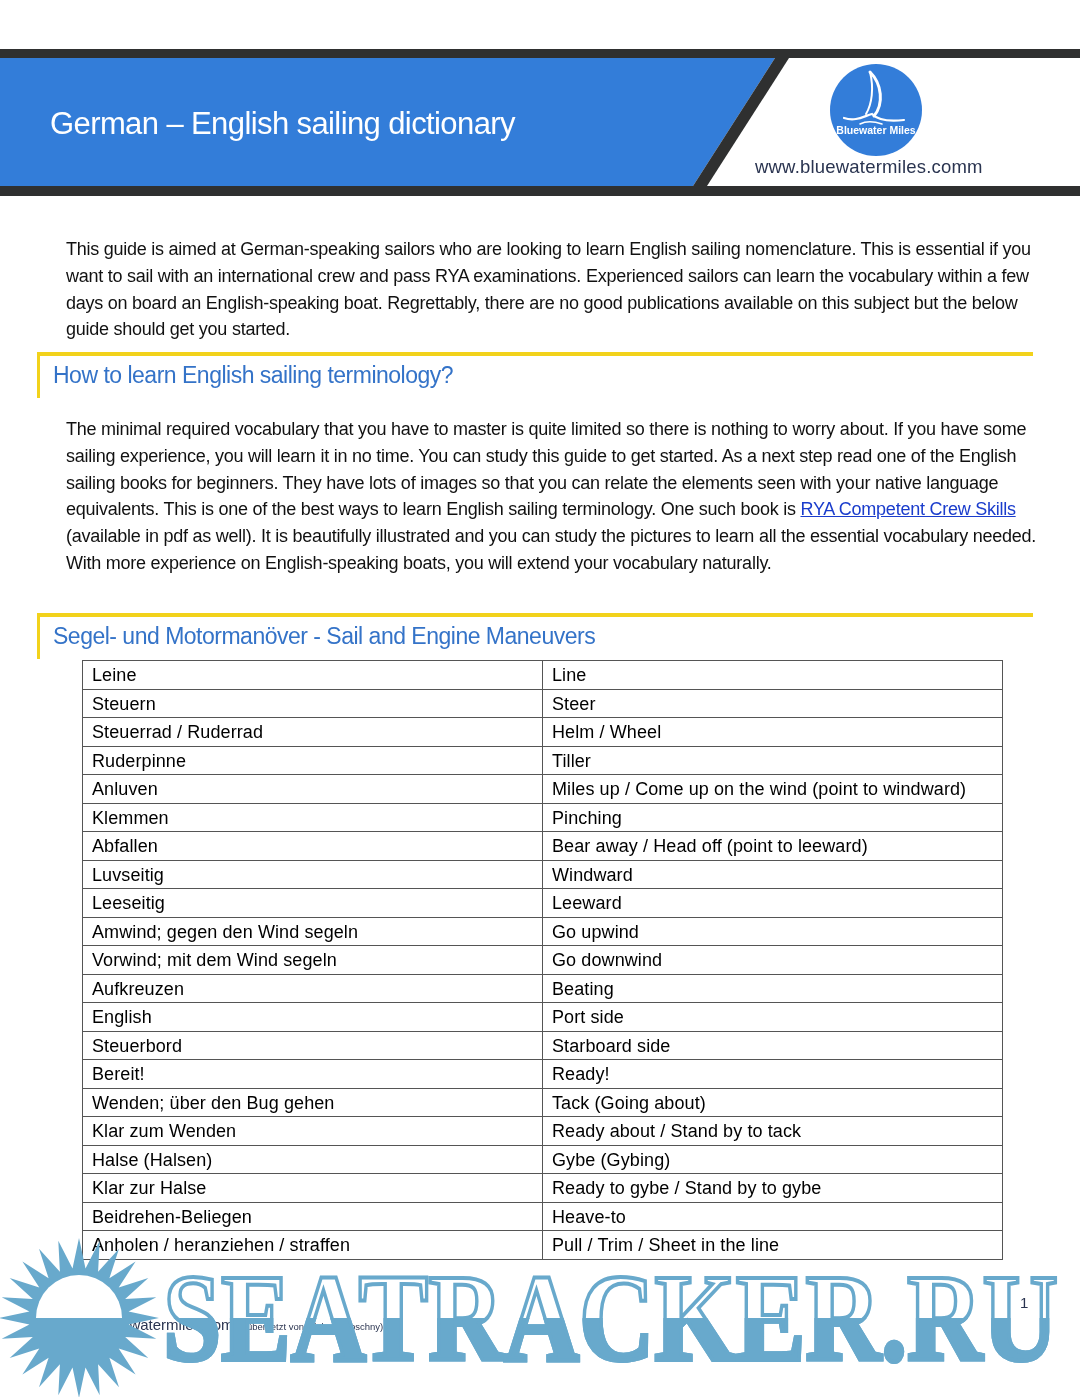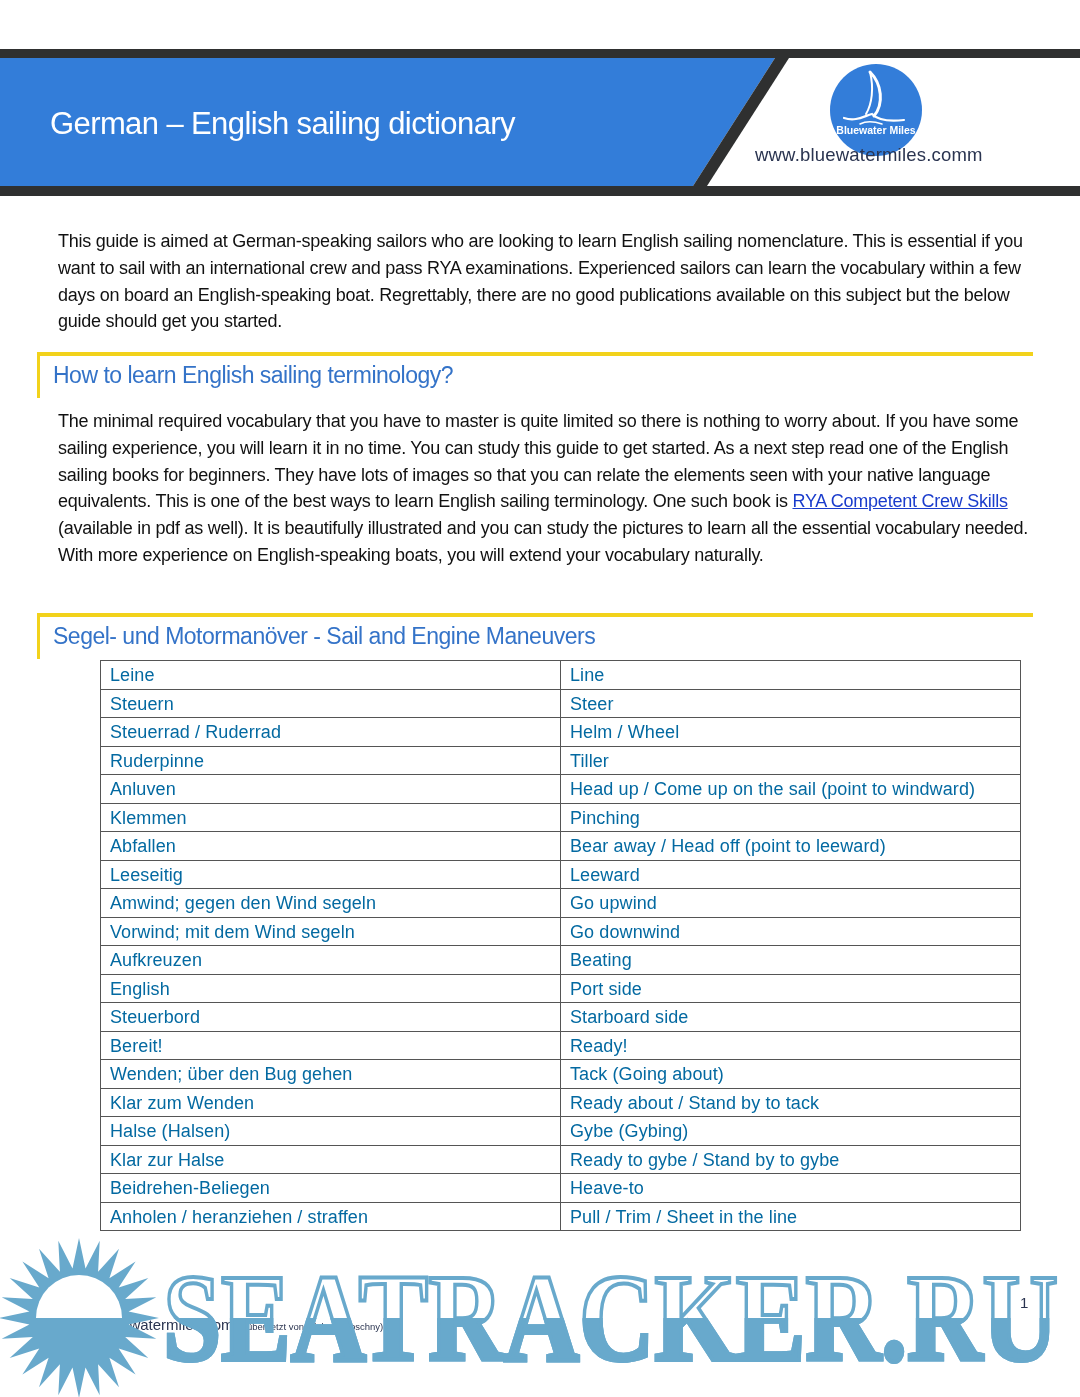--- a/index.html
+++ b/index.html
@@ -12,43 +12,43 @@
   .hdr-dark-top { position: absolute; left: 0; top: 49px; width: 1080px; height: 9px; background: #2f3030; }
   .hdr-dark-bot { position: absolute; left: 0; top: 186px; width: 1080px; height: 10px; background: #2f3030; }
   .hdr-svg { position: absolute; left: 0; top: 58px; width: 1080px; height: 128px; }
   .hdr-title {
     position: absolute; left: 50px; top: 104px; margin: 0;
     font-size: 31px; font-weight: normal; color: #ffffff; letter-spacing: -0.6px;
     line-height: 40px; white-space: nowrap;
   }
   .logo { position: absolute; left: 830px; top: 64px; width: 92px; height: 92px; }
   .logo-url {
-    position: absolute; left: 755px; top: 144px; font-size: 18.5px; color: #2a3450;
+    position: absolute; left: 755px; top: 156px; font-size: 18.5px; color: #2a3450;
     white-space: nowrap; letter-spacing: 0.2px;
   }
   .para {
-    position: absolute; left: 50px; width: 985px; margin: 8px;
+    position: absolute; left: 50px; width: 985px; margin: 16px;
     font-size: 18px; line-height: 26.8px; color: #111;
     letter-spacing: -0.25px;
   }
   .para a { color: #1a3ccc; text-decoration: underline; }
   .sec {
     position: absolute; left: 37px; width: 996px; height: 46px;
     border-top: 4px solid #f2d21b; border-left: 3px solid #f2d21b;
     box-sizing: border-box;
   }
   .sec-title {
     position: absolute; left: 13px; top: 4px; margin: 0;
     font-size: 23px; font-weight: normal; color: #3473c8; white-space: nowrap;
     letter-spacing: -0.5px; line-height: 30px;
   }
   table.dict {
-    position: absolute; left: 100px; top: 660px; width: 921px;
+    position: absolute; left: 82px; top: 660px; width: 921px;
     border-collapse: collapse; table-layout: fixed;
-    font-size: 18px; color: #0369a1;
+    font-size: 18px; color: #000000;
   }
   table.dict td {
     border: 1.5px solid #555; padding: 1px 10px 0 9px; vertical-align: top;
     line-height: 26.5px; height: 26.5px; letter-spacing: 0.1px;
   }
   table.dict td.c1 { width: 440px; }
   .footer {
     position: absolute; left: 50px; top: 1316px; font-size: 15px; color: #2a3450; white-space: nowrap;
   }
   .footer .small { font-size: 9.5px; color: #2a3450; margin-left: 6px; }
@@ -102,29 +102,33 @@
       <tr>
         <td class="c1">Steuerrad / Ruderrad</td>
         <td>Helm / Wheel</td>
       </tr>
       <tr>
         <td class="c1">Ruderpinne</td>
         <td>Tiller</td>
       </tr>
       <tr>
         <td class="c1">Anluven</td>
-        <td>Head up / Come up on the sail (point to windward)</td>
+        <td>Miles up / Come up on the wind (point to windward)</td>
       </tr>
       <tr>
         <td class="c1">Klemmen</td>
         <td>Pinching</td>
       </tr>
       <tr>
         <td class="c1">Abfallen</td>
         <td>Bear away / Head off (point to leeward)</td>
+      </tr>
+      <tr>
+        <td class="c1">Luvseitig</td>
+        <td>Windward</td>
       </tr>
       <tr>
         <td class="c1">Leeseitig</td>
         <td>Leeward</td>
       </tr>
       <tr>
         <td class="c1">Amwind; gegen den Wind segeln</td>
         <td>Go upwind</td>
       </tr>
       <tr>

